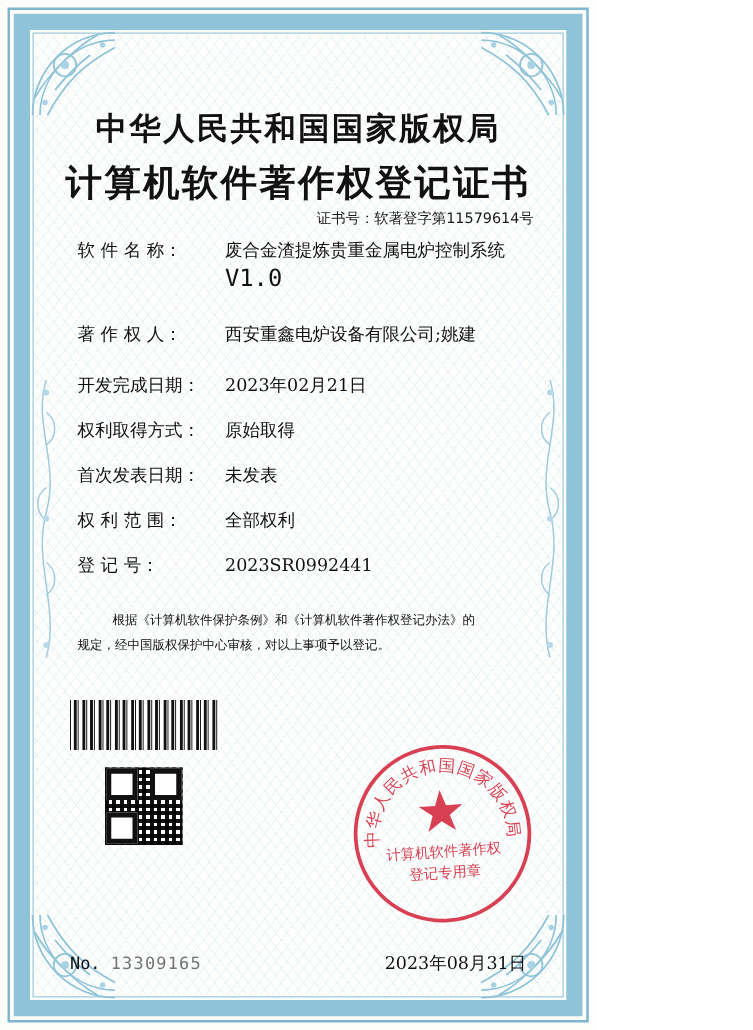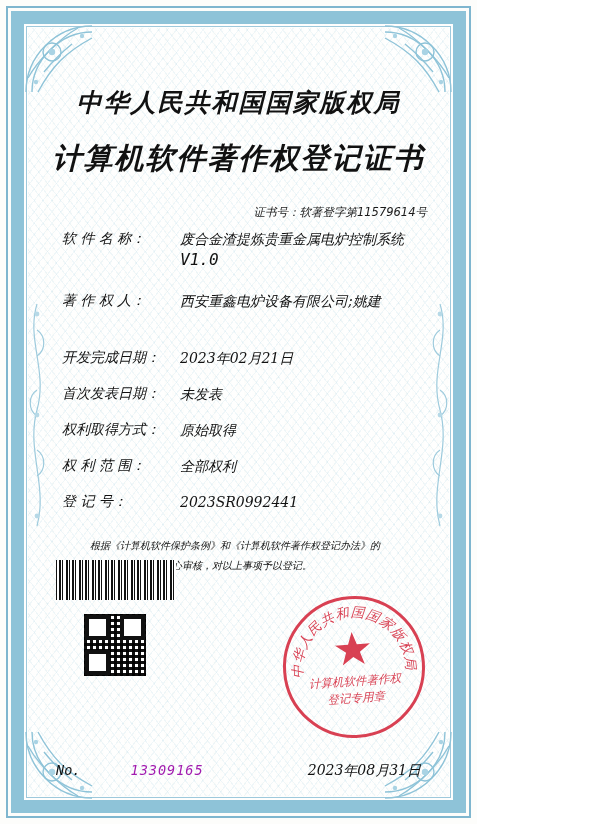--- a/index.html
+++ b/index.html
@@ -12,21 +12,20 @@
     height: 824px;
     font-family: "Liberation Serif", serif;
     overflow: hidden;
   }
   #certificate {
     position: relative;
     width: 477px;
     height: 824px;
     background: #fdfdfb;
     box-sizing: border-box;
-    font-style: italic;
   }
   
   .border-outer {
     position: absolute;
     left: 6px; top: 6px; right: 6px; bottom: 6px;
     border: 2px solid #7fb6cf;
     box-sizing: border-box;
   }
   .border-greek {
     position: absolute;
@@ -96,29 +95,28 @@
     color: #111;
     margin-top: 38px;
     font-weight: 700;
     font-family: "DejaVu Serif", serif;
   }
   .title-sub {
     text-align: center;
     font-size: 29px;
     letter-spacing: 2px;
     color: #111;
-    margin-top: 20px;
+    margin-top: 8px;
     font-weight: 700;
     font-family: "DejaVu Serif", serif;
   }
   .cert-no-line {
     text-align: right;
     font-size: 11.5px;
     color: #1a1a1a;
-    margin-top: 26px;
     padding-right: 2px;
     font-family: "DejaVu Sans", sans-serif;
   }
   .fields {
     margin-top: 16px;
     padding-left: 14px;
   }
   .field-row {
     display: flex;
     align-items: flex-start;
@@ -133,25 +131,25 @@
     letter-spacing: 0px;
     font-family: "DejaVu Serif", serif;
   }
   .field-value {
     flex: 1;
     font-family: "DejaVu Serif", serif;
     line-height: 1.35;
   }
   .field-value .mono {
     font-family: "DejaVu Sans Mono", monospace;
-    font-size: 16px;
+    font-size: 19px;
   }
   .block-a { margin-top: 10px; }
   .block-b { margin-top: 22px; }
-  .block-c { margin-top: 38px; }
+  .block-c { margin-top: 23px; }
   .block-c .field-row { margin-bottom: 17px; }
 
   .statement {
     margin-top: 24px;
     font-size: 10px;
     line-height: 2.0;
     color: #111;
     padding-left: 14px;
     padding-right: 6px;
     font-family: "DejaVu Serif", serif;
@@ -256,23 +254,22 @@
     justify-content: space-between;
     align-items: baseline;
     font-size: 14px;
     color: #111;
   }
   .footer-no {
     font-family: "DejaVu Sans Mono", monospace;
     font-size: 13.5px;
   }
   .footer-no .red {
-    color: #a21caf;
+    color: #737373;
     letter-spacing: 1px;
-    margin-left: 42px;
   }
   .footer-date {
     font-family: "DejaVu Serif", serif;
     font-size: 14px;
     margin-top: 46px;
   }
 </style>
 </head>
 <body>
 
@@ -408,26 +405,26 @@
         <div class="field-value">西安重鑫电炉设备有限公司;姚建</div>
       </div>
     </div>
 
     <div class="fields block-c">
       <div class="field-row">
         <div class="field-label">开发完成日期：</div>
         <div class="field-value">2023年02月21日</div>
       </div>
       <div class="field-row">
+        <div class="field-label">权利取得方式：</div>
+        <div class="field-value">原始取得</div>
+      </div>
+      <div class="field-row">
         <div class="field-label">首次发表日期：</div>
         <div class="field-value">未发表</div>
-      </div>
-      <div class="field-row">
-        <div class="field-label">权利取得方式：</div>
-        <div class="field-value">原始取得</div>
       </div>
       <div class="field-row">
         <div class="field-label">权 利 范 围：</div>
         <div class="field-value">全部权利</div>
       </div>
       <div class="field-row">
         <div class="field-label">登 记 号：</div>
         <div class="field-value mono">2023SR0992441</div>
       </div>
     </div>

